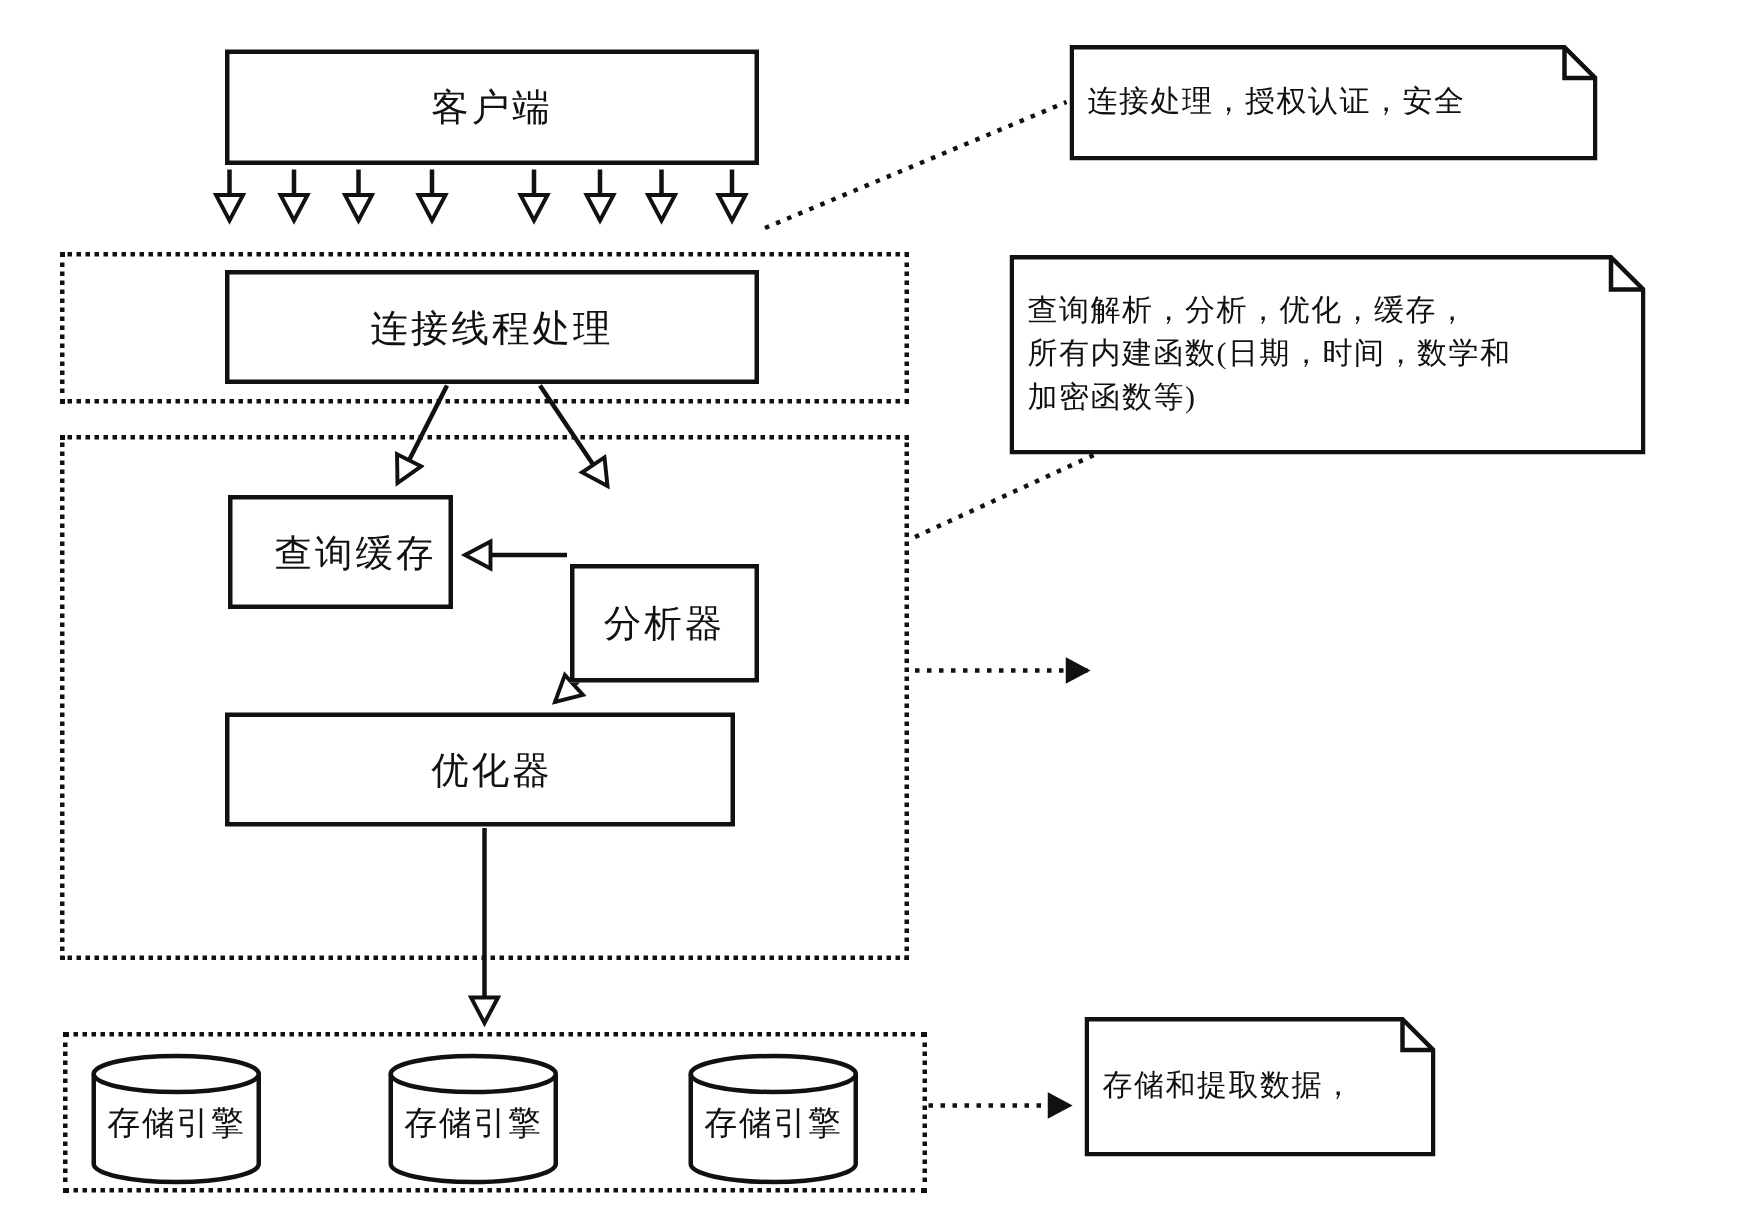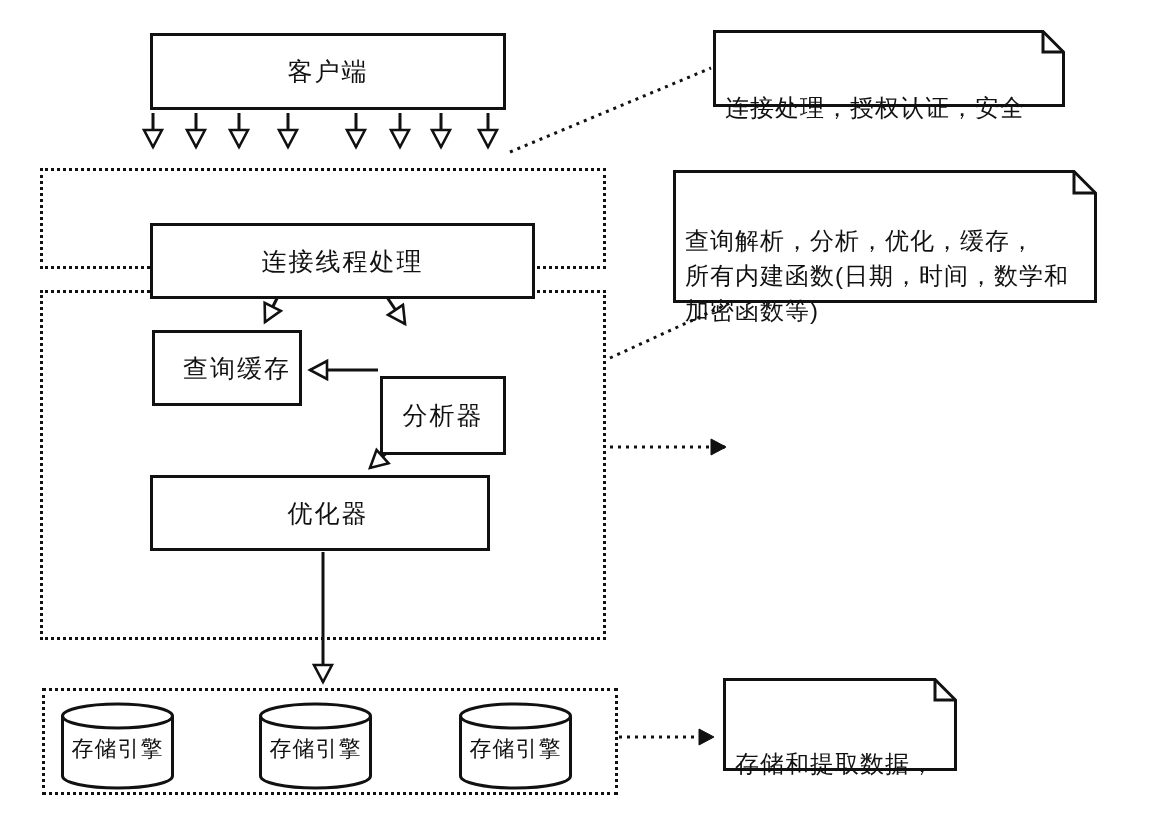--- a/index.html
+++ b/index.html
@@ -1,36 +1,36 @@
 <!DOCTYPE html>
 <html><head>
 <meta charset="utf-8">
 <style>
   html,body{margin:0;padding:0;background:#fff;}
   #canvas{
     position:relative;width:1170px;height:816px;background:#fff;overflow:hidden;
-    font-family:Liberation Sans, sans-serif;color:#111;
+    font-family:Liberation Serif, serif;color:#111;
   }
   .box{
     position:absolute;border:3px solid #111;background:#fff;
     display:flex;align-items:center;justify-content:center;
     font-size:25px;letter-spacing:2px;box-sizing:border-box;z-index:3;
   }
   .dotted{
     position:absolute;border:3px dotted #111;background:transparent;
     box-sizing:border-box;z-index:1;
   }
   .note{
     position:absolute;box-sizing:border-box;z-index:3;
   }
   .note svg{position:absolute;left:0;top:0;}
   .note .note-text{
-    position:relative;z-index:2;padding:26px 12px;font-size:24px;
+    position:relative;z-index:2;padding:26px 12px;font-size:20px;
     letter-spacing:1px;line-height:1.45;display:flex;flex-direction:column;
-    justify-content:center;height:100%;box-sizing:border-box;margin-top:40px;
+    justify-content:center;height:100%;box-sizing:border-box;
   }
   .cyl{position:absolute;width:115px;height:92px;z-index:3;}
   .cyl .cyl-label{
     position:absolute;left:0;top:34px;width:100%;text-align:center;
     font-size:22px;letter-spacing:1px;z-index:2;
   }
   #wires{position:absolute;left:0;top:0;z-index:2;}
 </style>
 </head>
 <body>
@@ -73,21 +73,21 @@
       <line x1="619" y1="737" x2="714" y2="737" marker-end="url(#solid)"></line>
     </g>
   </svg>
 
   <div class="box" style="left:150px;top:33px;width:356px;height:77px;">
     <span>客户端</span>
   </div>
 
   <div class="dotted" style="left:40px;top:168px;width:566px;height:101px;"></div>
 
-  <div class="box" style="left:150px;top:180px;width:385px;height:76px;margin-top:43px;">
+  <div class="box" style="left:150px;top:180px;width:356px;height:76px;">
     <span>连接线程处理</span>
   </div>
 
   <div class="dotted" style="left:40px;top:290px;width:566px;height:350px;"></div>
 
   <div class="box" style="left:152px;top:330px;width:150px;height:76px;padding-left:20px;">
     <span>查询缓存</span>
   </div>
 
   <div class="box" style="left:380px;top:332px;width:126px;height:79px;margin-top:44px;">

